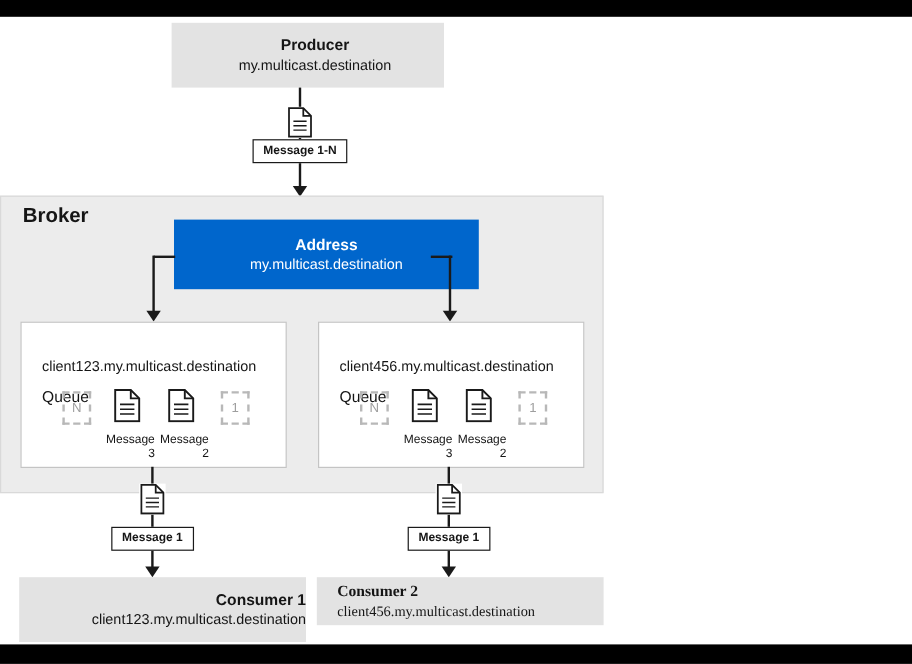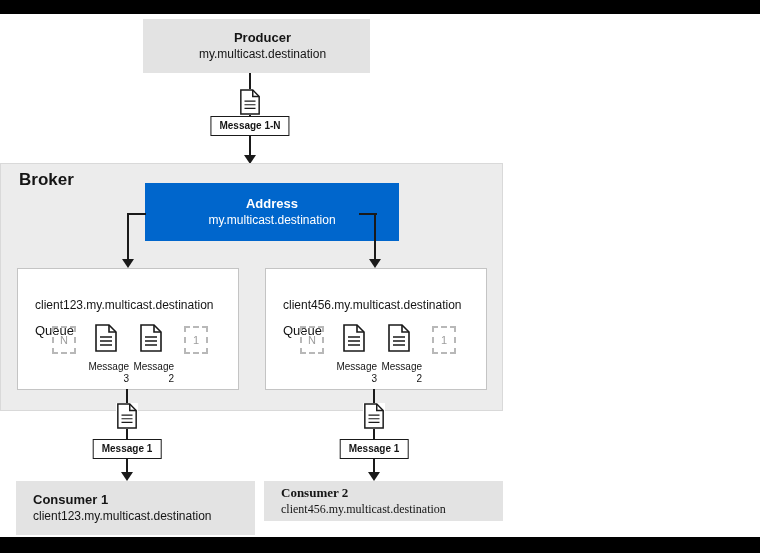--- a/index.html
+++ b/index.html
@@ -133,21 +133,21 @@
   <div class="arrow-down" style="left:368px;top:472px;"></div>
   <div class="doc" style="left:363px;top:403px;">
     <svg width="22" height="26" viewBox="0 0 24 28">
       <path d="M2 1 h13 l7 7 v19 h-20 z" fill="#fff" stroke="#1a1a1a" stroke-width="1.6"></path>
       <path d="M15 1 v7 h7" fill="none" stroke="#1a1a1a" stroke-width="1.6"></path>
       <path d="M6 13 h12 M6 17 h12 M6 21 h12" stroke="#1a1a1a" stroke-width="1.3"></path>
     </svg>
   </div>
   <div class="msg-label" style="left:374px;top:439px;">Message 1</div>
 
-  <div class="node leftpad" style="left:16px;top:481px;width:222px;height:54px;">
+  <div class="node leftpad" style="left:16px;top:481px;width:222px;height:54px;align-items:flex-end;">
     <div class="node-title">Consumer 1</div>
     <div class="node-sub">client123.my.multicast.destination</div>
   </div>
   <div class="node leftpad" style="left:264px;top:481px;width:222px;height:40px;font-family:Liberation Serif, serif;">
     <div class="node-title">Consumer 2</div>
     <div class="node-sub">client456.my.multicast.destination</div>
   </div>
 
 </div>
 

